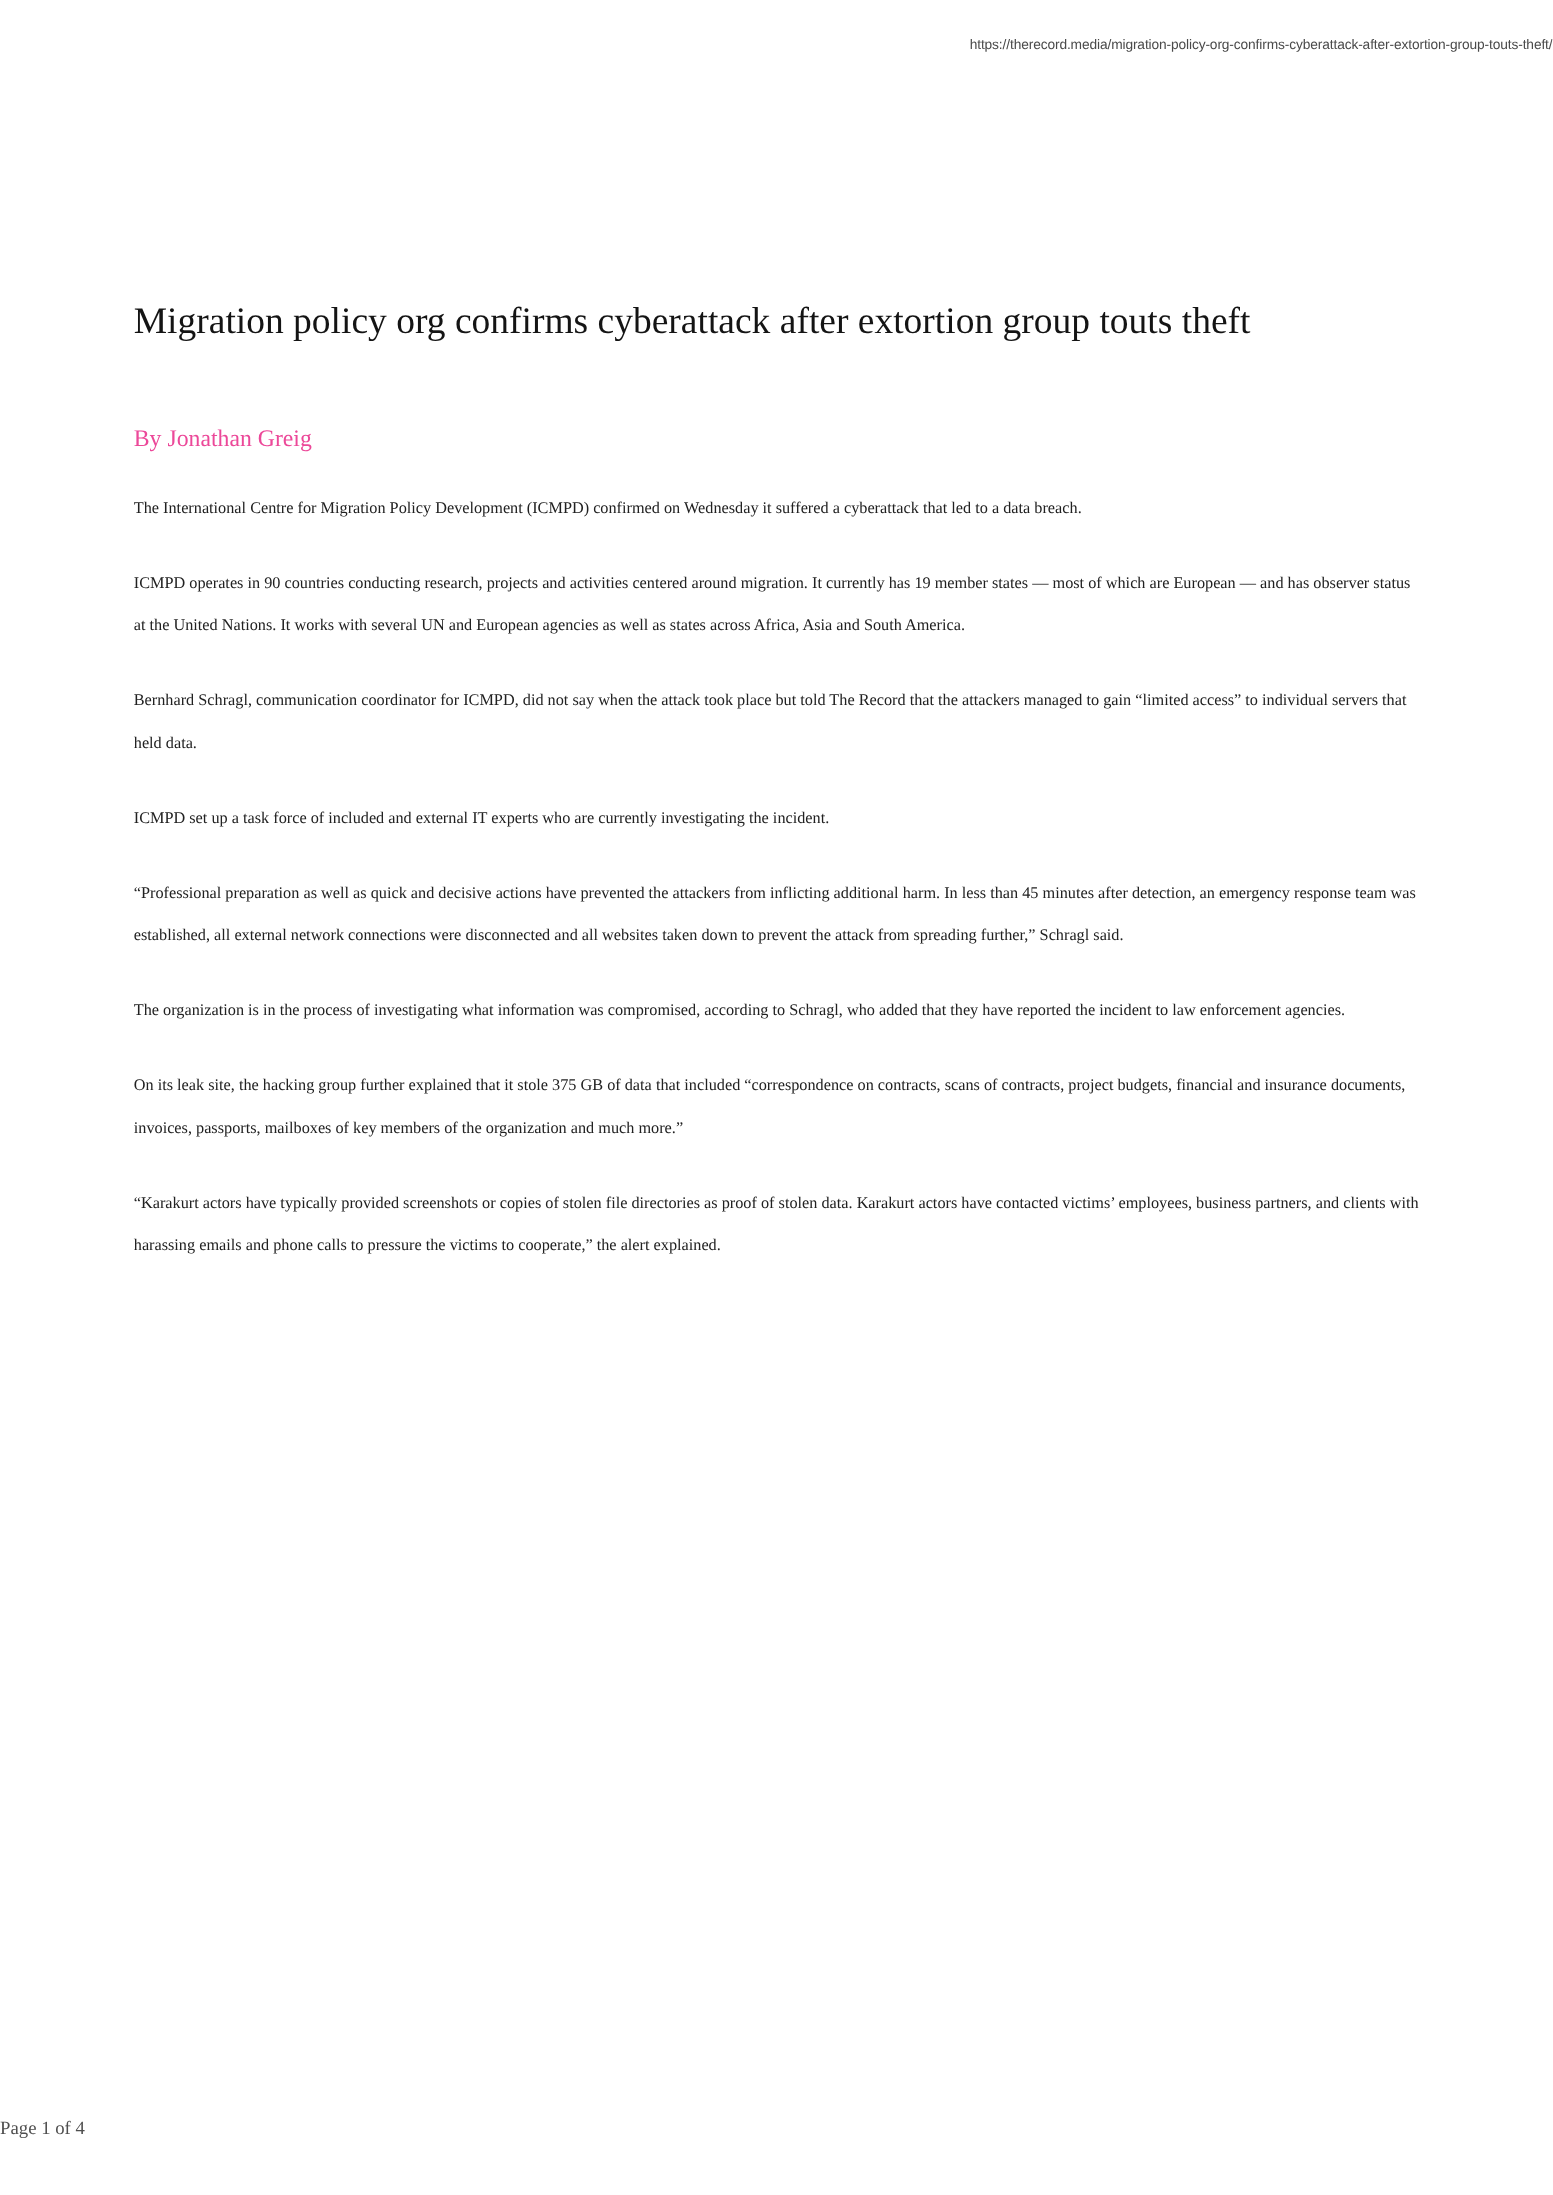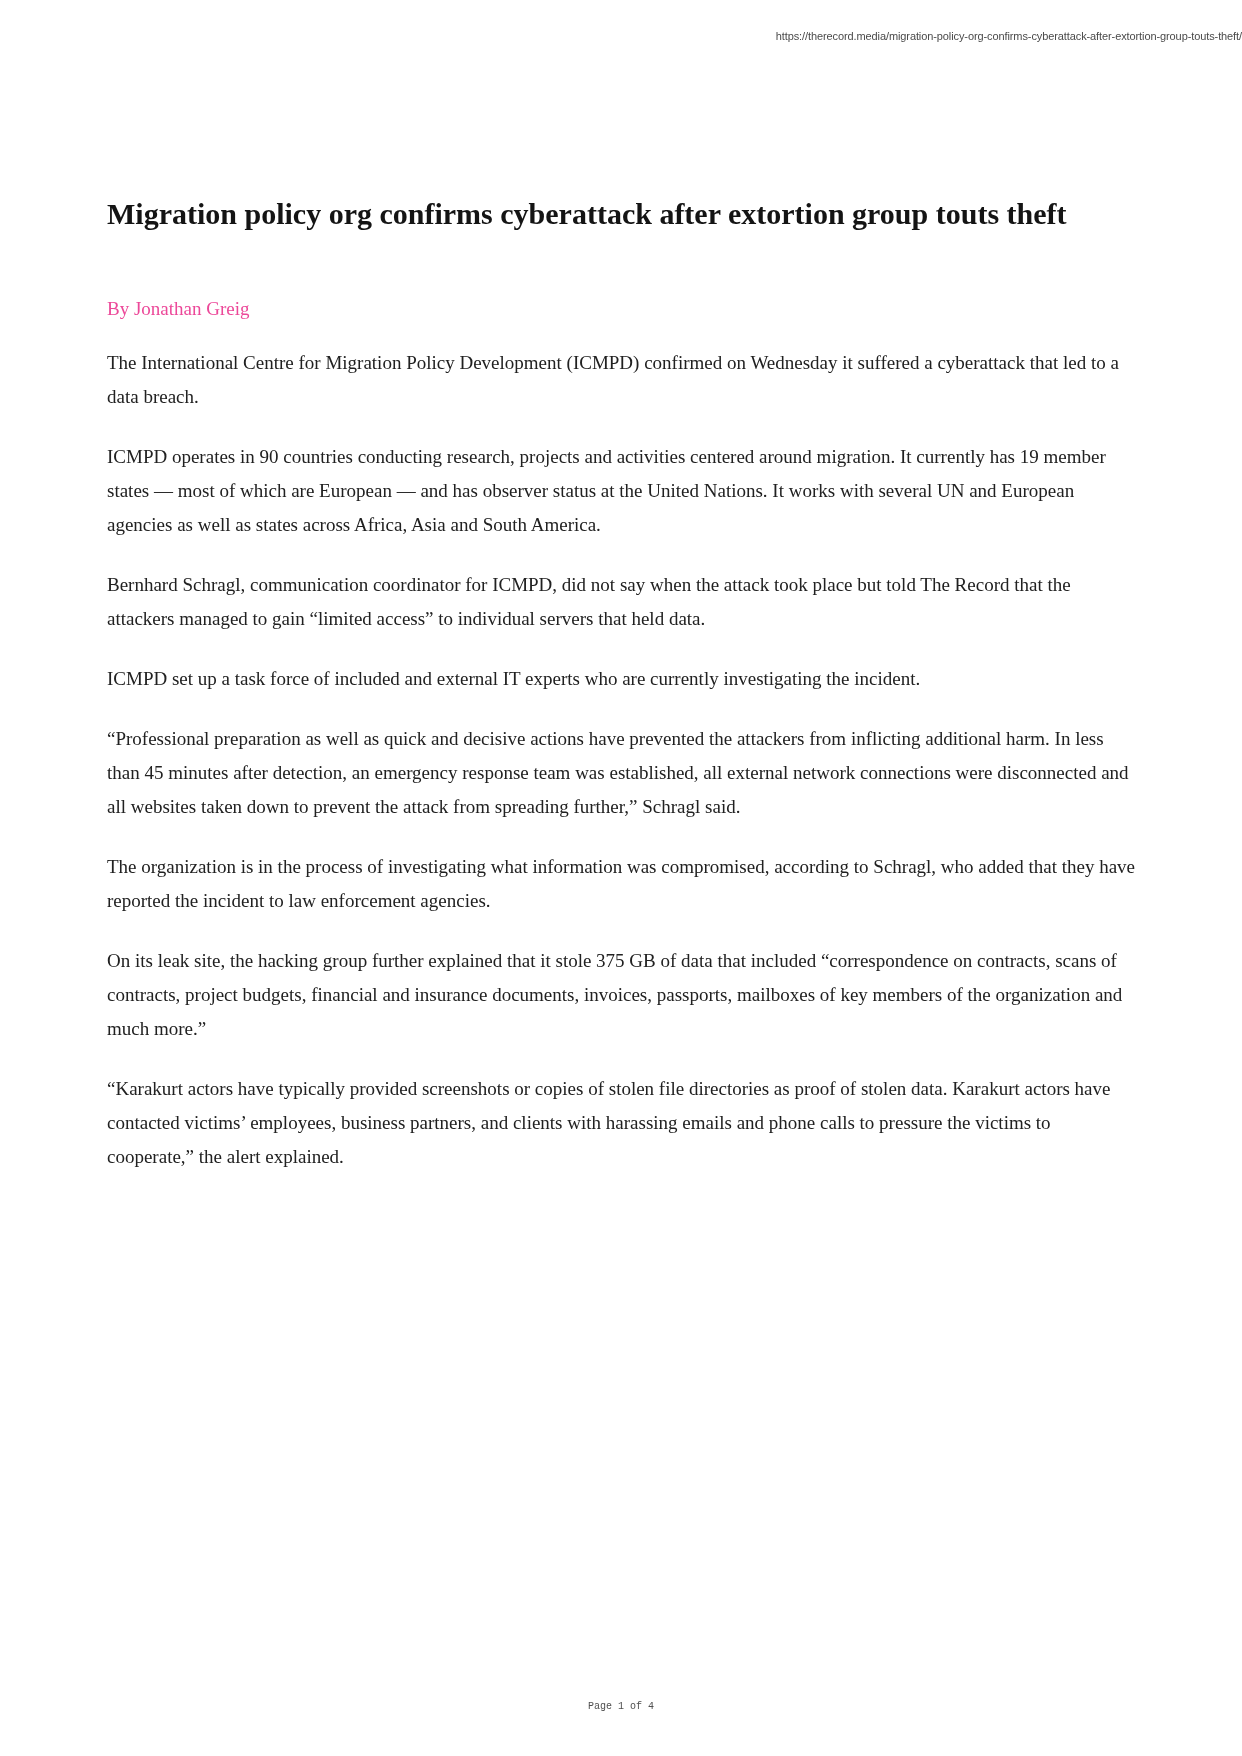--- a/index.html
+++ b/index.html
@@ -21,58 +21,58 @@
     font-size: 11px;
     letter-spacing: -0.1px;
     color: #4a4a4a;
   }
   .article {
     padding: 189px 106px 0 107px;
   }
   .article h1 {
     font-family: "Liberation Serif", serif;
     font-size: 30px;
-    font-weight: 700;
+    font-weight: 400;
     line-height: 50px;
     color: #141414;
+    margin-top: 43px;
   }
   .byline {
     margin-top: 58px;
     font-size: 19px;
     line-height: 23px;
     color: #ec4899;
   }
   .dateline {
     margin-top: 27px;
     font-size: 17px;
     line-height: 21px;
     color: #666666;
   }
   .article-body {
     margin-top: 26px;
   }
   .article-body p {
-    font-size: 19px;
+    font-size: 13px;
     line-height: 34px;
     color: #212121;
     margin: 4px 0 26px 0;
   }
   .article-body a {
     color: #0000ee;
     text-decoration: underline;
     cursor: pointer;
   }
   .page-footer {
     position: absolute;
     bottom: 44px;
     left: 0;
     width: 100%;
-    text-align: center;
-    font-family: Liberation Mono, monospace;
-    font-size: 10px;
+    font-family: Liberation Serif, serif;
+    font-size: 15px;
     color: #4f4f4f;
   }
 </style>
 </head>
 <body>
 
 <div class="url-header">https://therecord.media/migration-policy-org-confirms-cyberattack-after-extortion-group-touts-theft/</div>
 
 <div class="article">
   <h1>Migration policy org confirms cyberattack after extortion group touts theft</h1>

